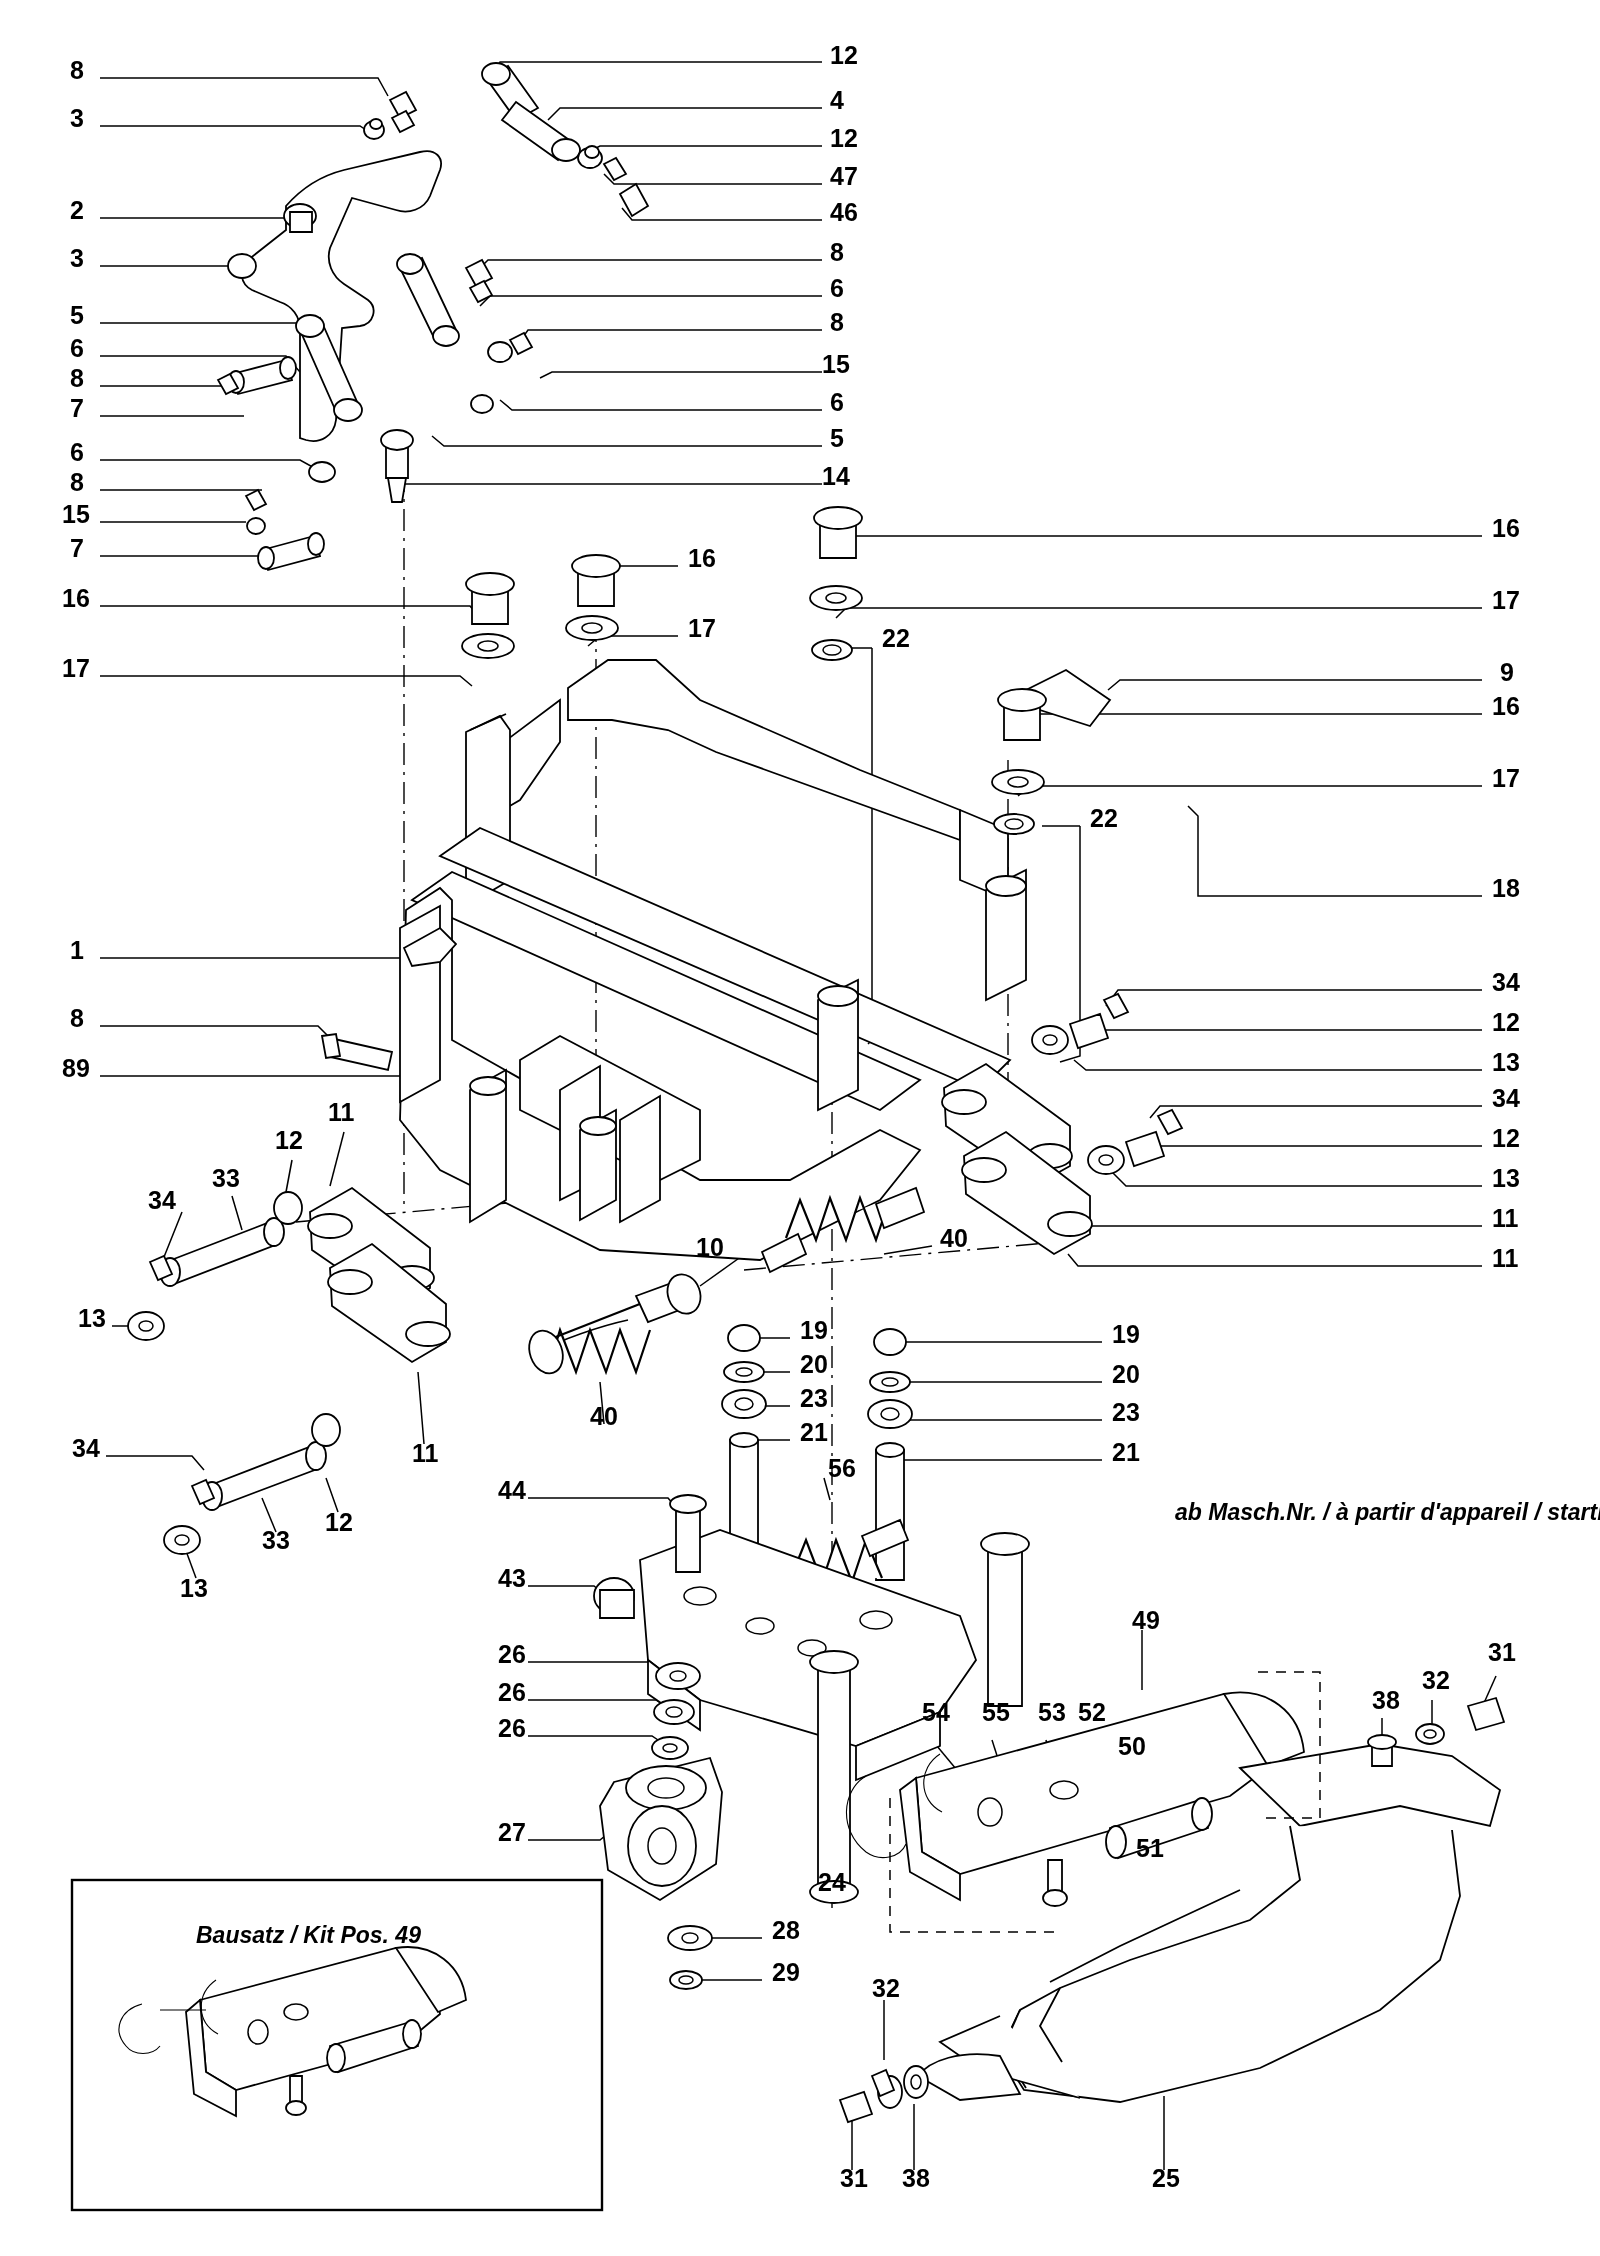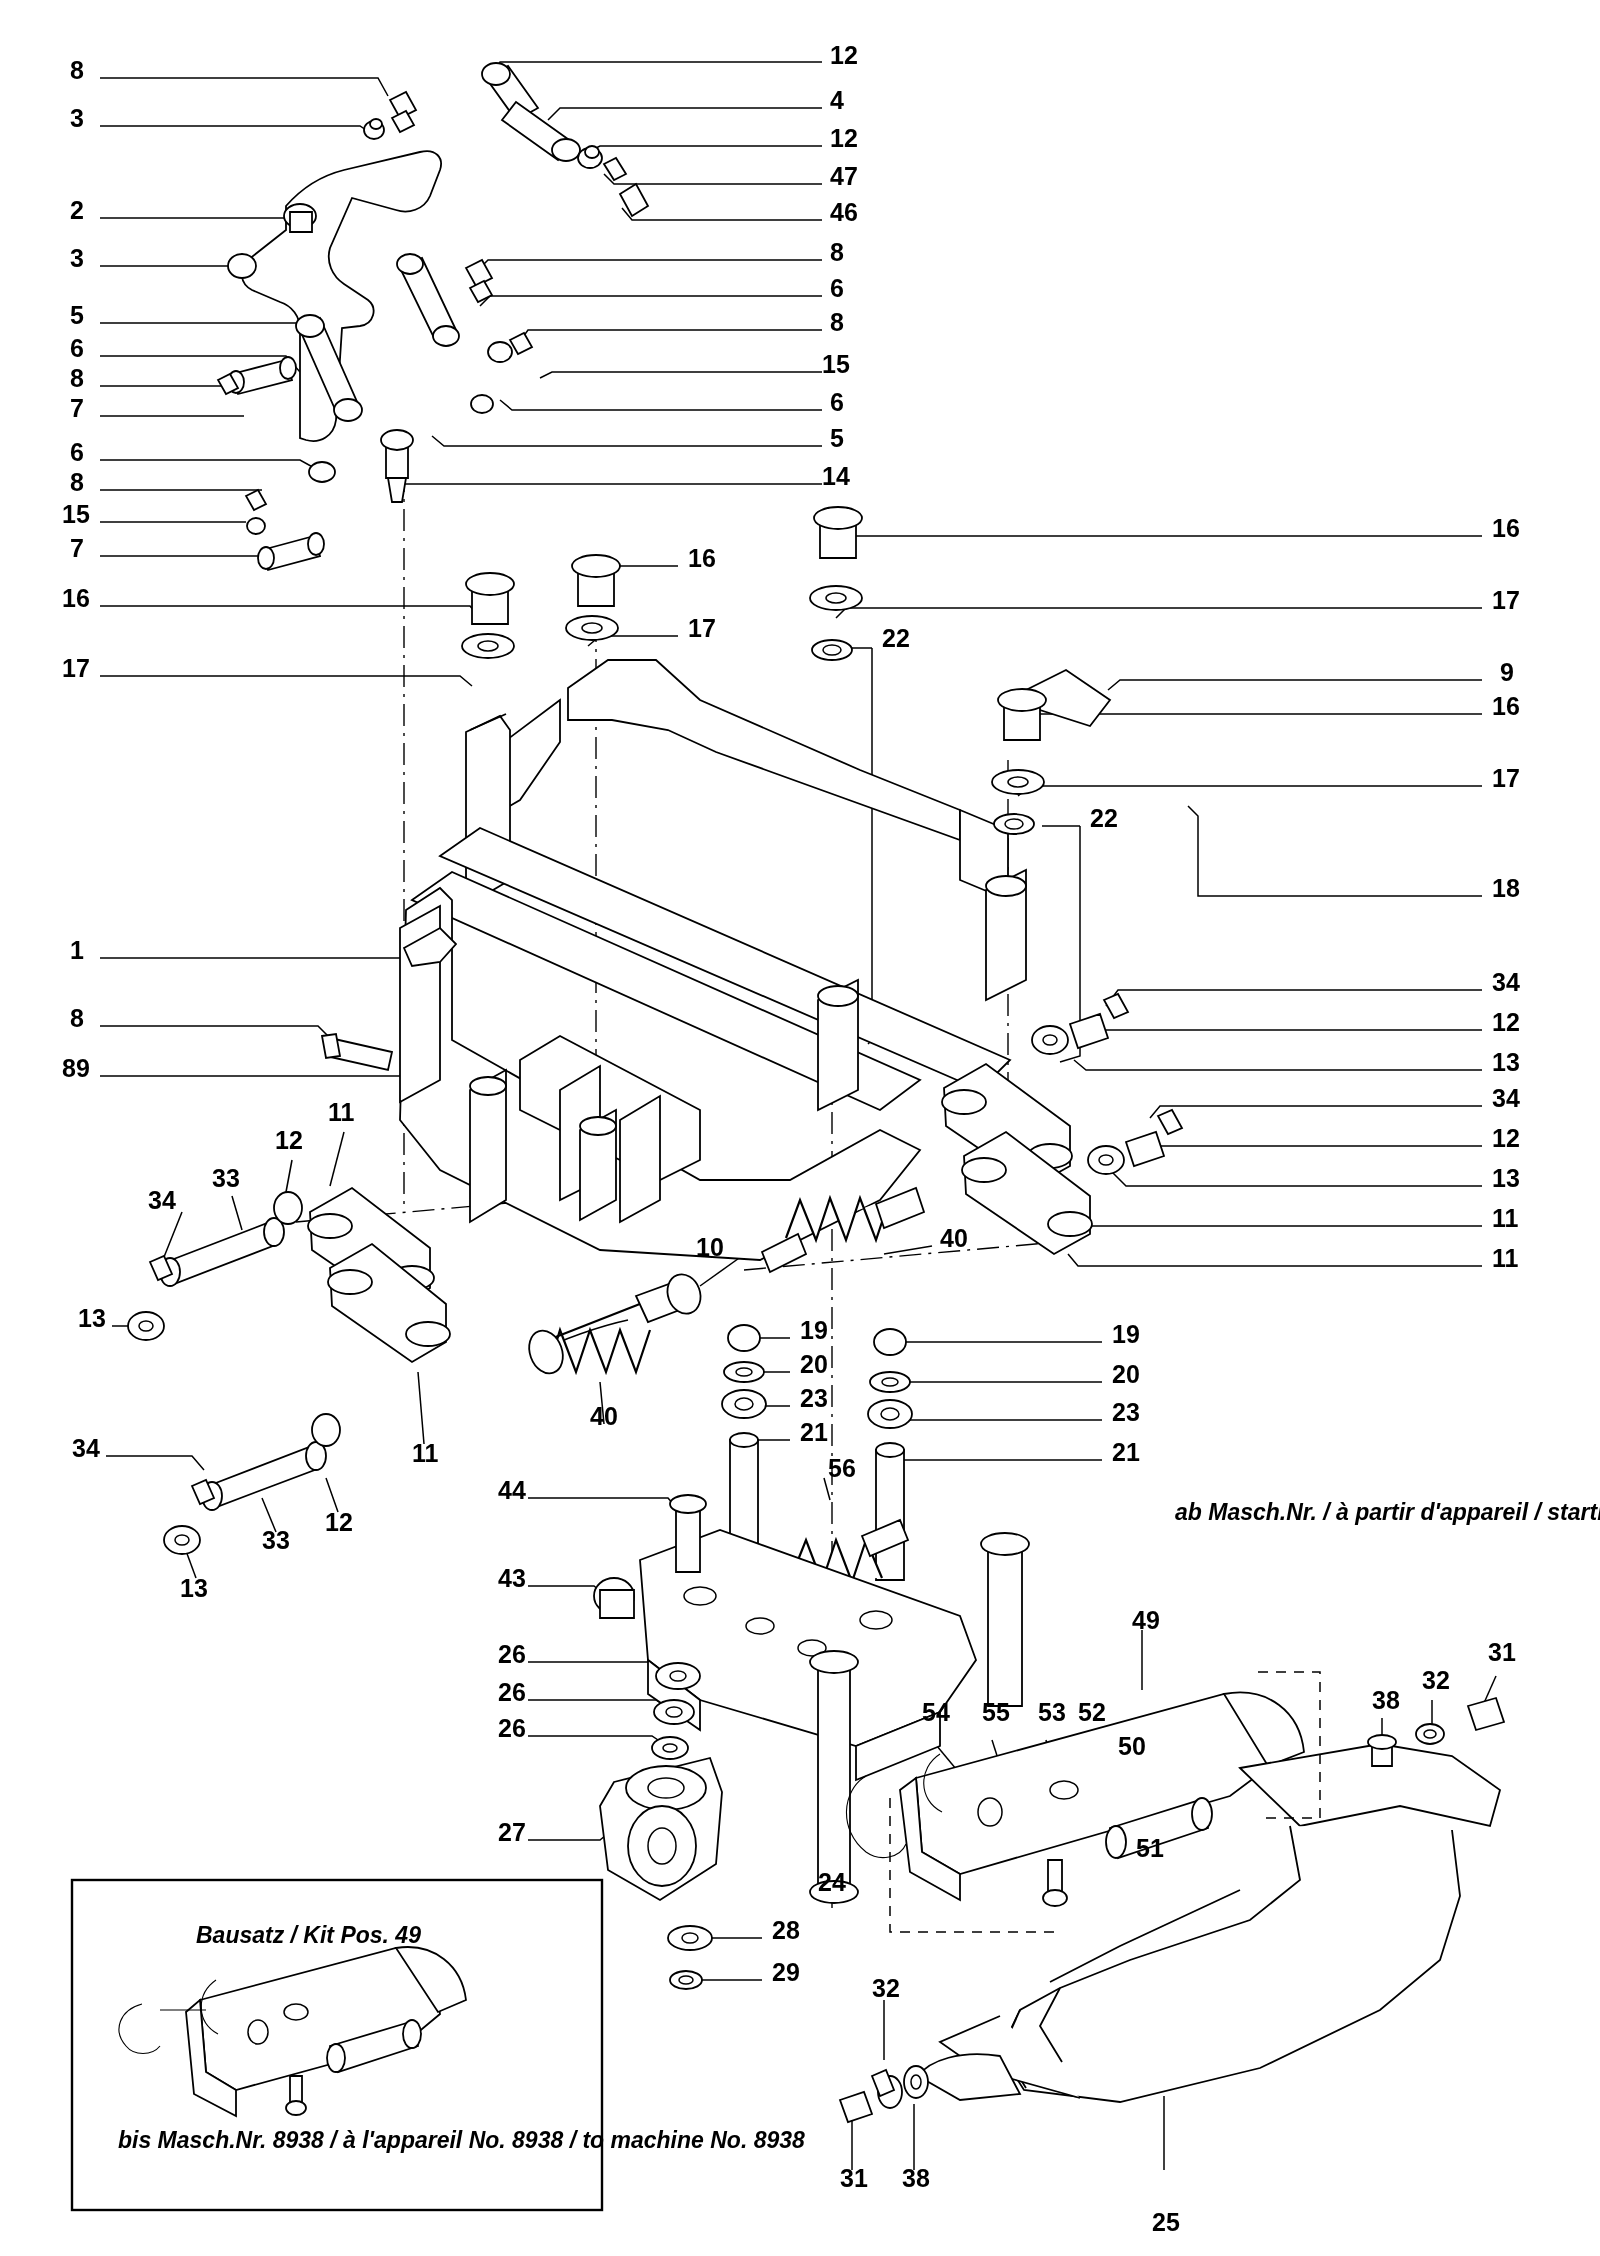--- a/index.html
+++ b/index.html
@@ -605,23 +605,21 @@
   <div class="callout" style="left:1038px; top:1700px;">53</div>
   <div class="callout" style="left:1078px; top:1700px;">52</div>
   <div class="callout" style="left:1118px; top:1700px;margin-top:34px;">50</div>
   <div class="callout" style="left:1136px; top:1836px;">51</div>
   <div class="callout" style="left:1372px; top:1688px;">38</div>
   <div class="callout" style="left:1422px; top:1668px;">32</div>
   <div class="callout" style="left:1488px; top:1640px;">31</div>
   <div class="callout" style="left:872px;  top:1976px;">32</div>
   <div class="callout" style="left:840px;  top:2166px;">31</div>
   <div class="callout" style="left:902px;  top:2166px;">38</div>
-  <div class="callout" style="left:1152px; top:2166px;margin-top:44px;">25</div>
+  <div class="callout" style="left:1152px; top:2166px;">25</div>
 
   <div class="note" style="left:1175px; top:1498px;">ab Masch.Nr. / à partir
 d'appareil / starting from
 machine No. 8939</div>
 
   <div class="inset-title" style="left:196px; top:1898px;margin-top:24px;">Bausatz / Kit Pos. 49</div>
-  <div class="inset-caption" style="left:118px; top:2126px;">bis Masch.Nr. 8938 / à l'appareil
-No. 8938 / to machine No. 8938</div>
 
 </div>
 
 </body></html>

